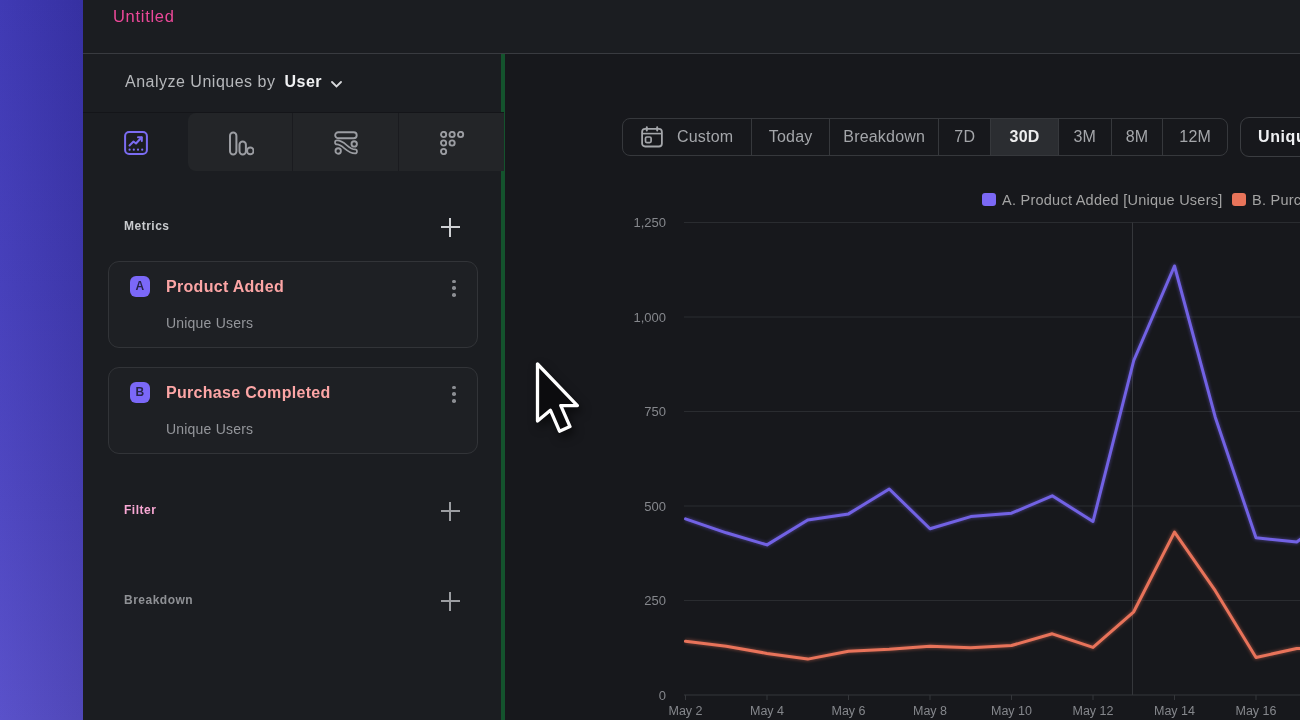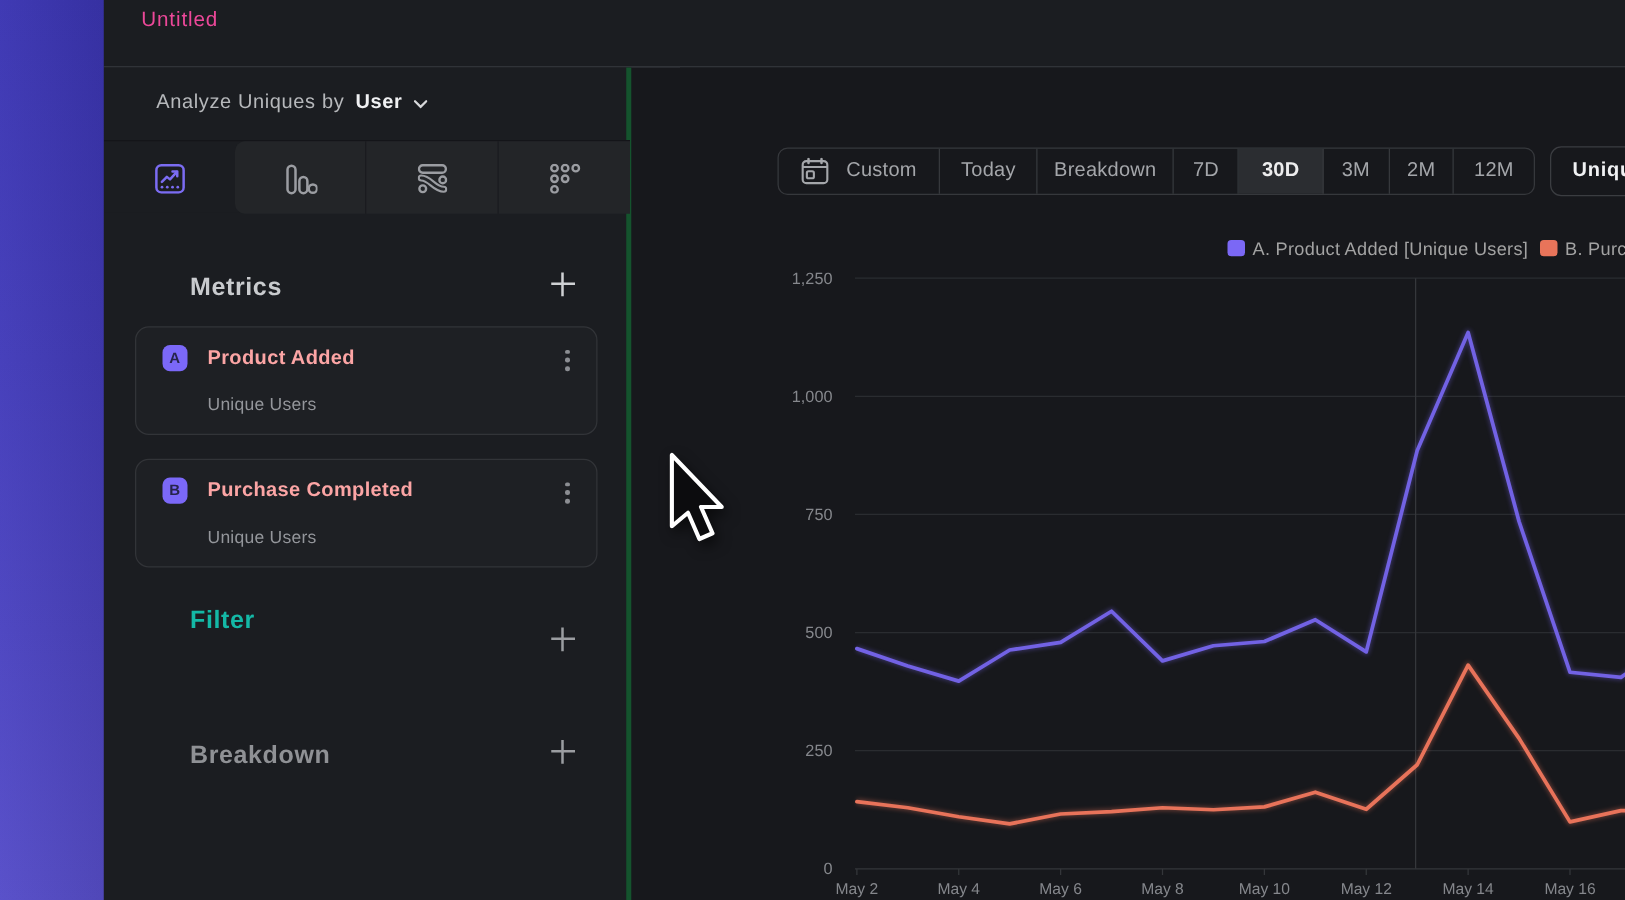--- a/index.html
+++ b/index.html
@@ -26,21 +26,21 @@
   #lpanel .hdr b { color:#f0f1f3; font-weight:700; margin-left:9px; }
   #lpanel .hdr svg { vertical-align:-1px; margin-left:9px; }
 
   #tabrow { position:absolute; left:0; top:58px; width:421px; height:58px; background:#1b1d21; border-top:1px solid #141519; }
   #tabrow .inactive { position:absolute; left:105px; top:0; width:316px; height:58px;
     background:#232528; border-radius:8px 0 0 8px; }
   #tabrow .d1 { position:absolute; left:209px; top:0; width:1px; height:58px; background:#1a1b1f; }
   #tabrow .d2 { position:absolute; left:315px; top:0; width:1px; height:58px; background:#1a1b1f; }
   .tabicon { position:absolute; top:18px; }
 
-  .sechdr { position:absolute; left:41px; font-size:20px; font-weight:700; letter-spacing:.5px;margin-left:28px; }
+  .sechdr { position:absolute; left:41px; font-size:12px; font-weight:700; letter-spacing:.5px; }
   .plus { position:absolute; left:357.5px; width:19px; height:19px; }
   .plus i { position:absolute; background:currentColor; }
   .plus .h { left:0; top:8.7px; width:19px; height:1.6px; }
   .plus .v { left:8.7px; top:0; width:1.6px; height:19px; }
 
   .mcard { position:absolute; left:25px; width:370px; height:87px; background:#1e2024;
     border:1px solid #323438; border-radius:11px; }
   .mcard .badge { position:absolute; left:20.5px; top:14px; width:20.5px; height:20.5px; border-radius:6px;
     background:#7b68f8; color:#26244a; font-size:12px; font-weight:700; text-align:center; line-height:20.5px; }
   .mcard .title { position:absolute; left:57px; top:16px; font-size:16px; font-weight:700; letter-spacing:.3px; color:#fca5a5; }
@@ -143,21 +143,21 @@
       <div class="badge">B</div>
       <div class="title">Purchase Completed</div>
       <div class="sub">Unique Users</div>
       <div class="kebab">
           <i></i>
           <i></i>
           <i></i>
         </div>
     </div>
 
-    <div class="sechdr" style="top:431px; color:#14b8a6;">Filter</div>
+    <div class="sechdr" style="top:449px; color:#f9a8d4;">Filter</div>
     <div class="plus" style="top:447.5px; color:#9b9da1;">
         <i class="h"></i>
         <i class="v"></i>
       </div>
 
     <div class="sechdr" style="top:539px; color:#8f9195;">Breakdown</div>
     <div class="plus" style="top:537.5px; color:#9b9da1;">
         <i class="h"></i>
         <i class="v"></i>
       </div>
@@ -173,21 +173,21 @@
               <path d="M1.1 7.6 L20.9 7.6" stroke-width="1.6"></path>
               <rect x="4.5" y="11" width="5.6" height="5.6" rx="1.3" stroke-width="1.7"></rect>
             </g>
           </svg>
         Custom</div>
       <div class="seg" style="width:78px;">Today</div>
       <div class="seg" style="width:110px;">Breakdown</div>
       <div class="seg" style="width:52px;">7D</div>
       <div class="seg active" style="width:68px;">30D</div>
       <div class="seg" style="width:53px;">3M</div>
-      <div class="seg" style="width:52px;">2M</div>
+      <div class="seg" style="width:52px;">8M</div>
       <div class="seg" style="width:64px;">12M</div>
     </div>
     <div id="compare">
         <span>Uniques</span>
       </div>
 
     <div class="legend" style="left:438px;"><span class="sq" style="background:#7b68f5;"></span>A. Product Added [Unique Users]</div>
     <div class="legend" style="left:688px;"><span class="sq" style="background:#e8745a;"></span>B. Purchase Completed</div>
 
     <svg class="abs" style="left:0;top:0;" width="794" height="666" viewBox="506 54 794 666">

